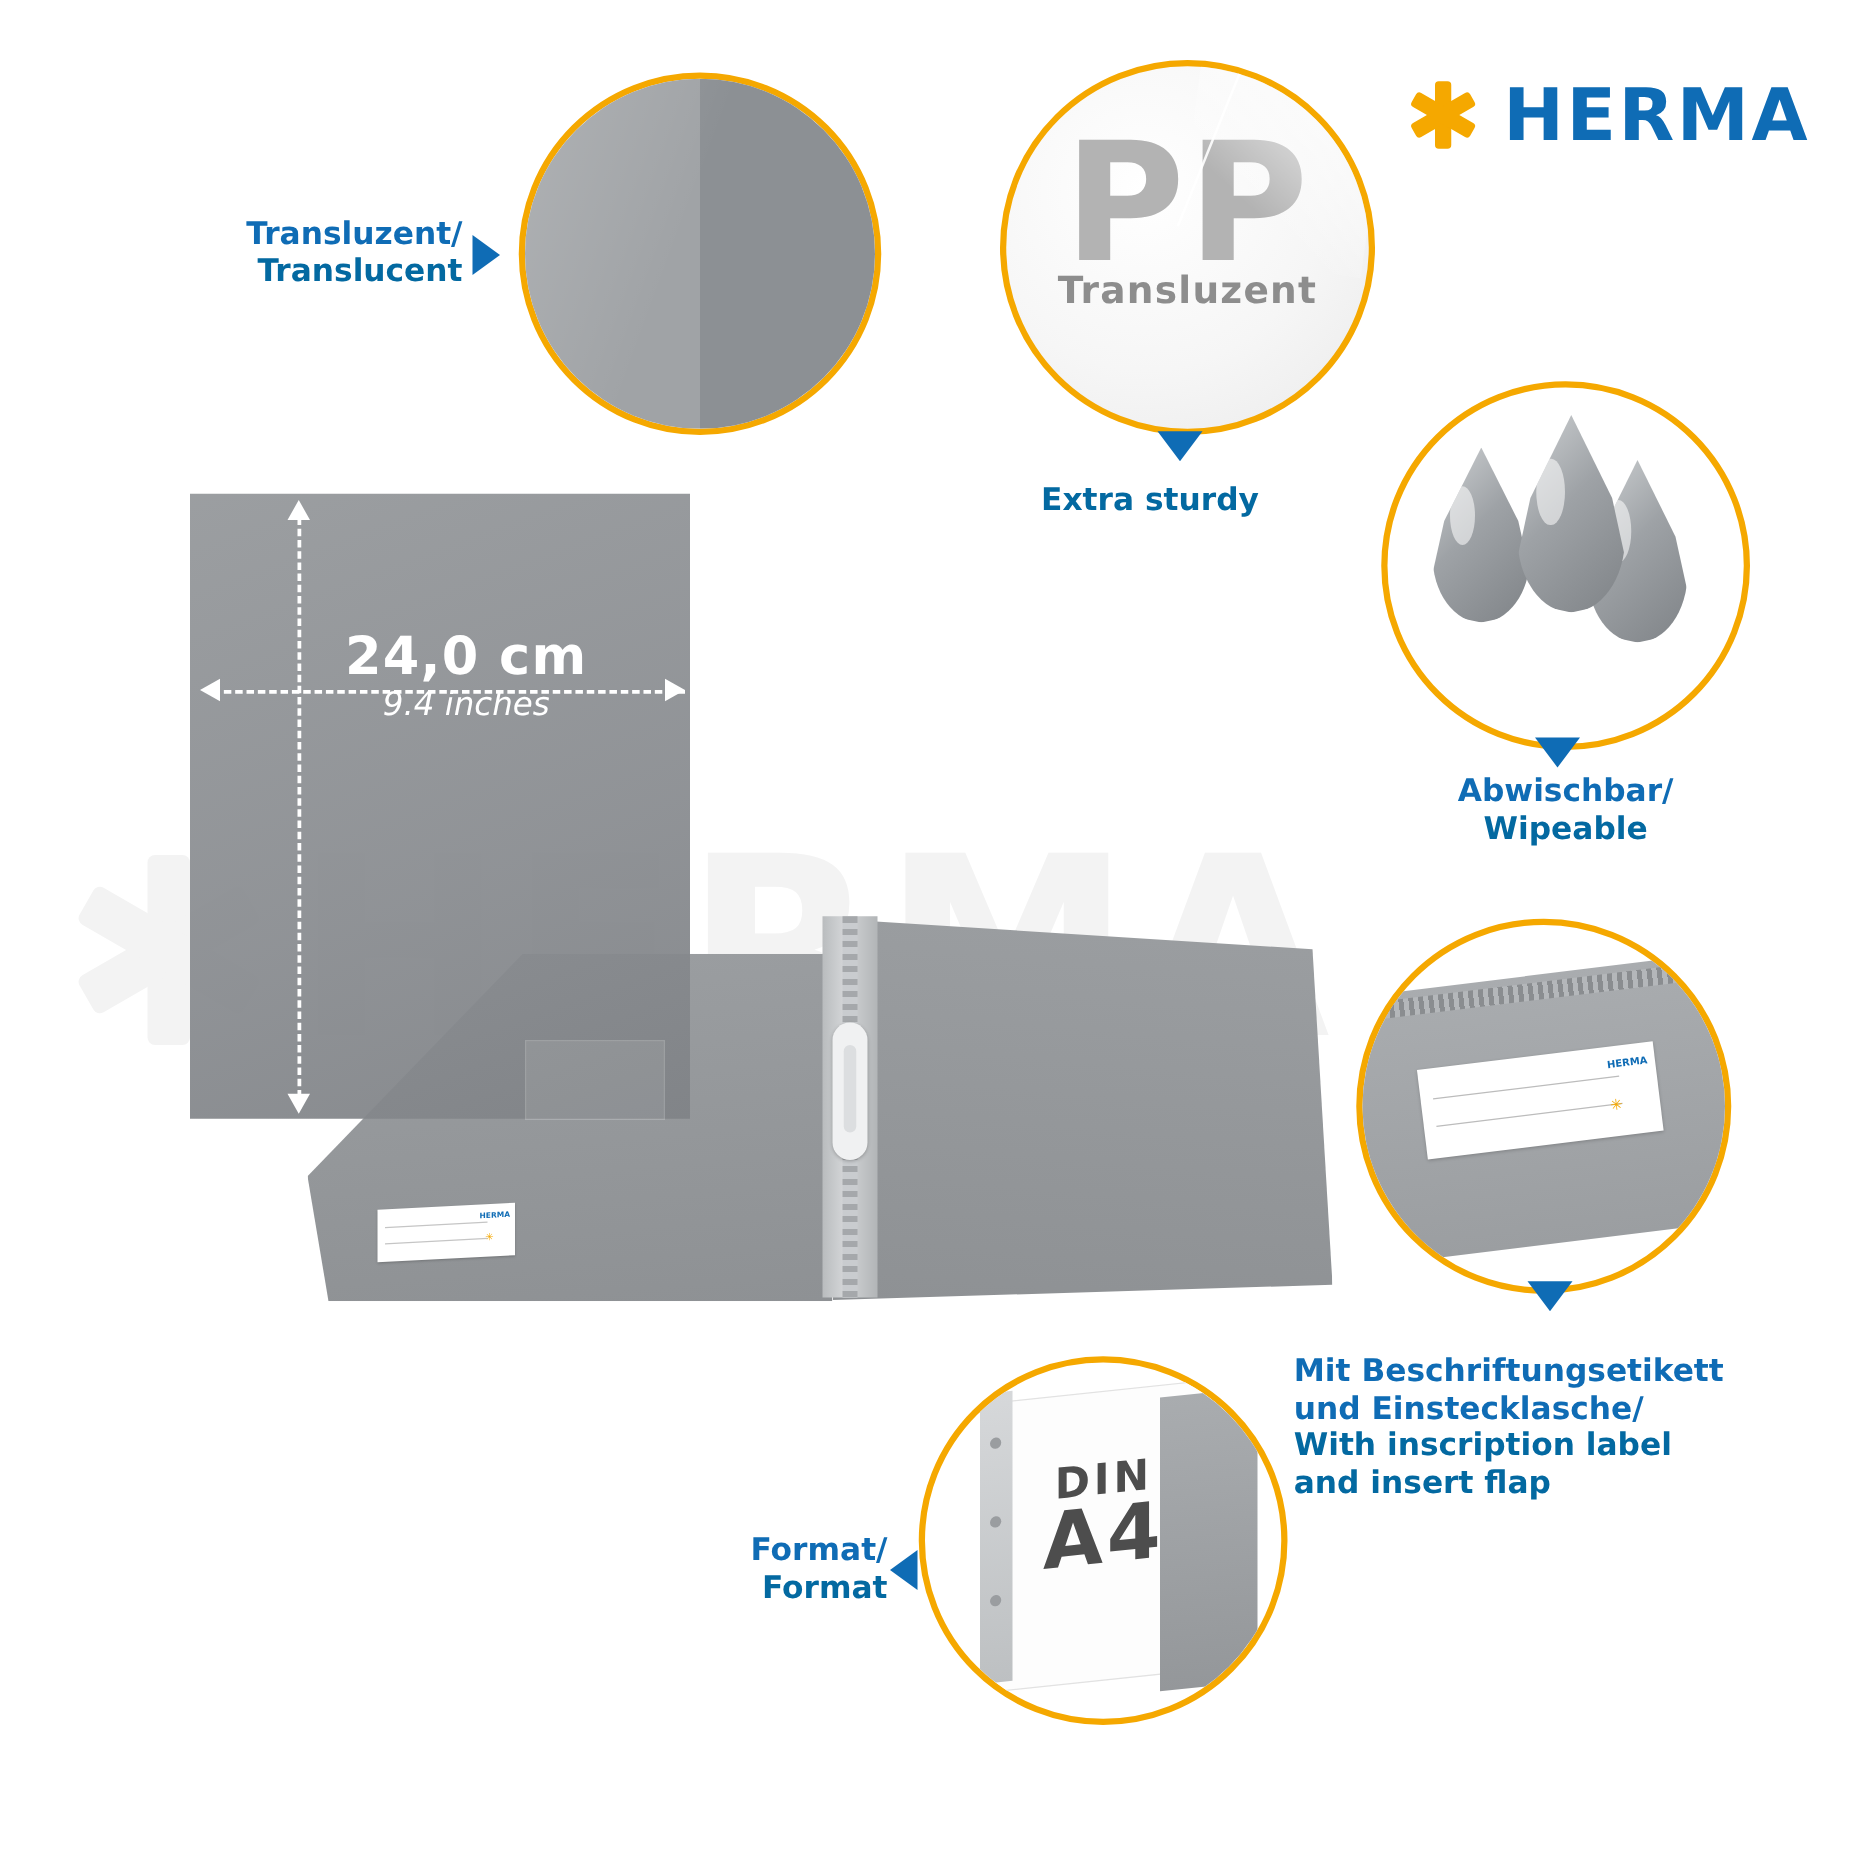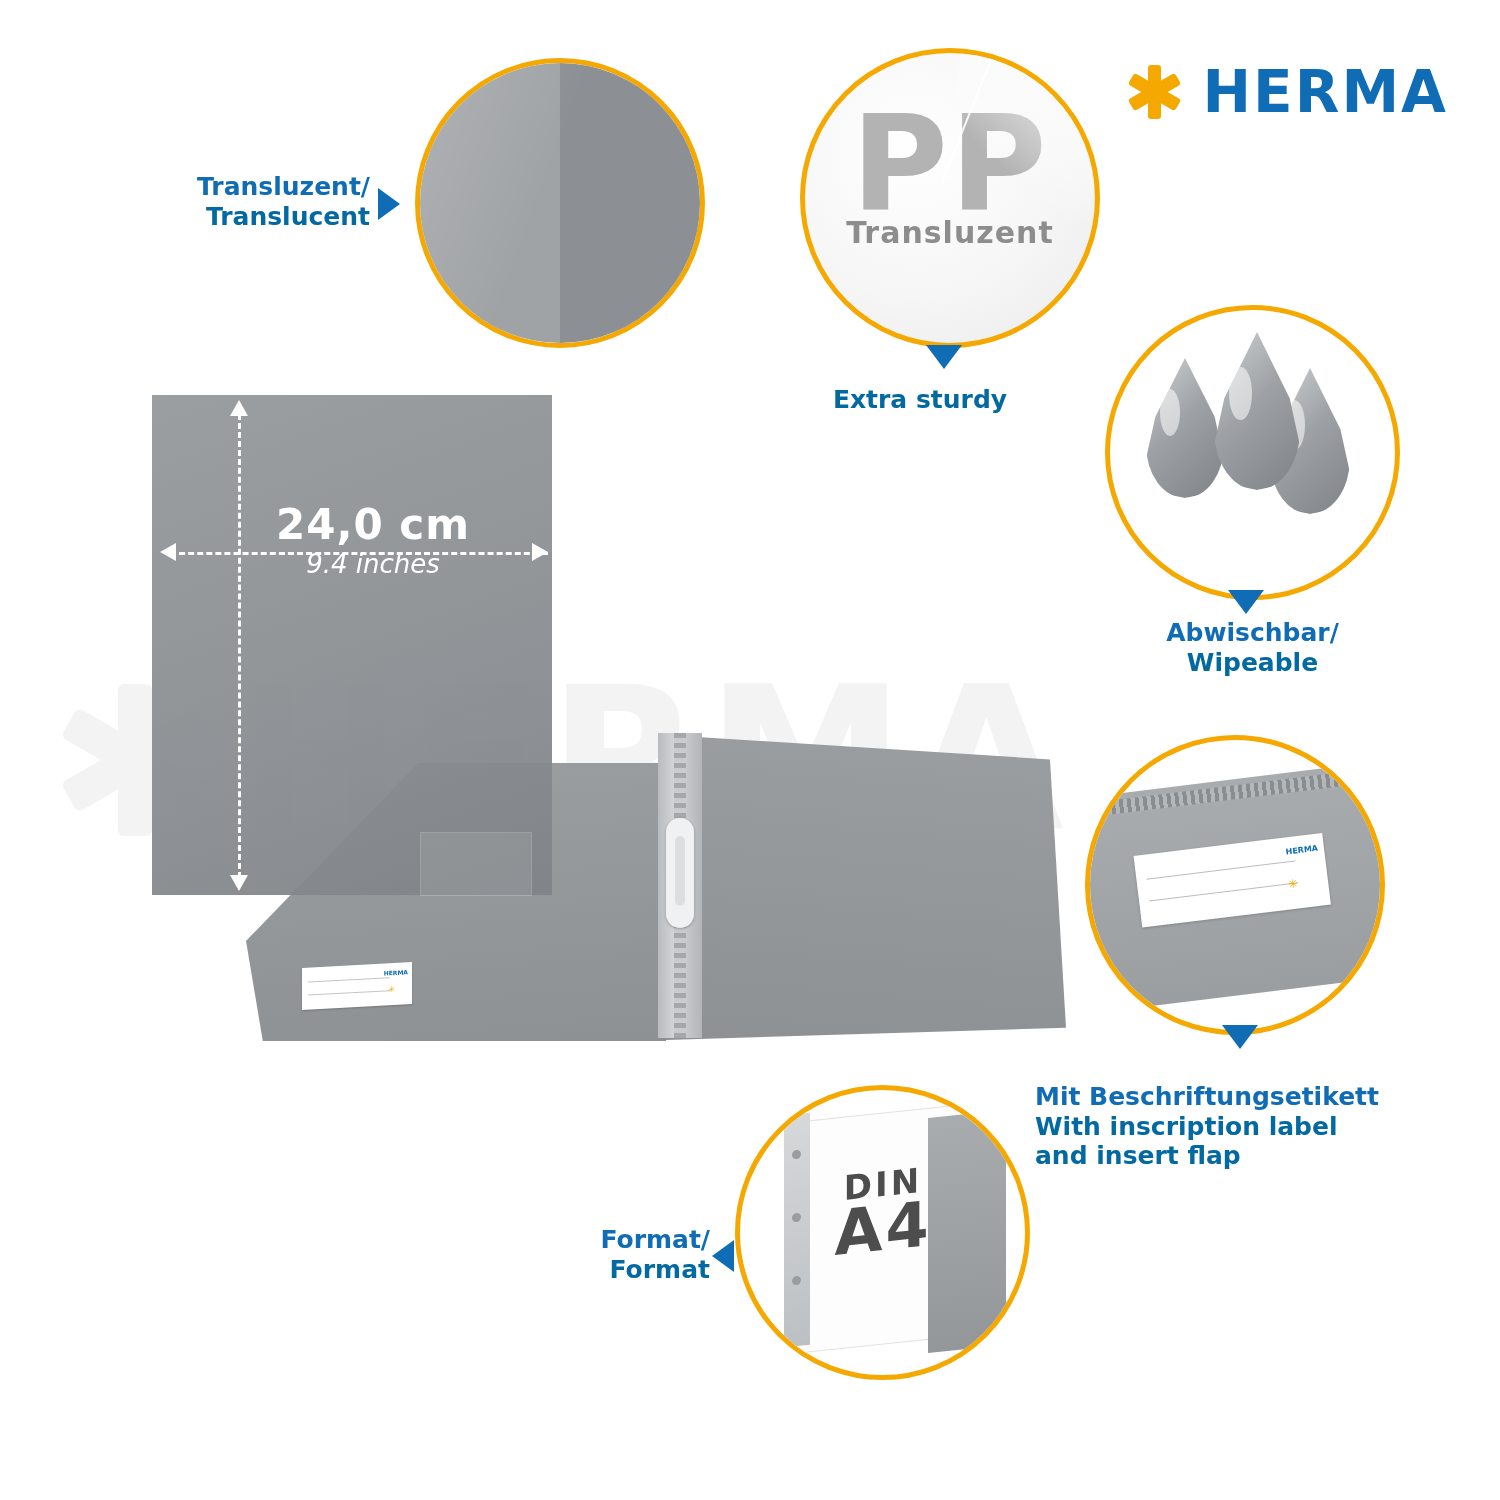--- a/index.html
+++ b/index.html
@@ -305,20 +305,21 @@
         <div class="line l1"></div>
         <div class="line l2"></div>
         <div class="mini">HERMA</div>
         <div class="mini-star">✳</div>
       </div>
     </div>
   </div>
   <div class="tri tri-down a-label"></div>
   <div class="callout co-label">
     <div class="de">Mit Beschriftungsetikett</div>
+    <div class="de">und Einstecklasche/</div>
     <div class="en">With inscription label</div>
     <div class="en">and insert flap</div>
   </div>
 
   <div class="circle c5">
     <div class="backsheet"></div>
     <div class="spine"></div>
     <div class="holes">
         <span></span>
         <span></span>

